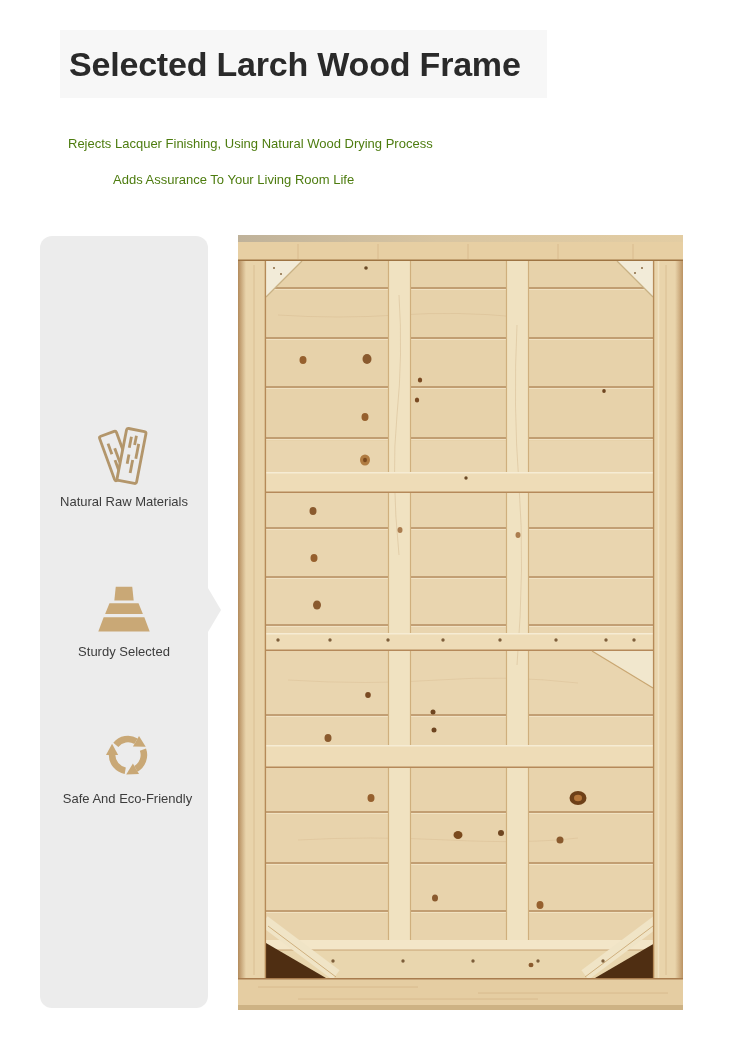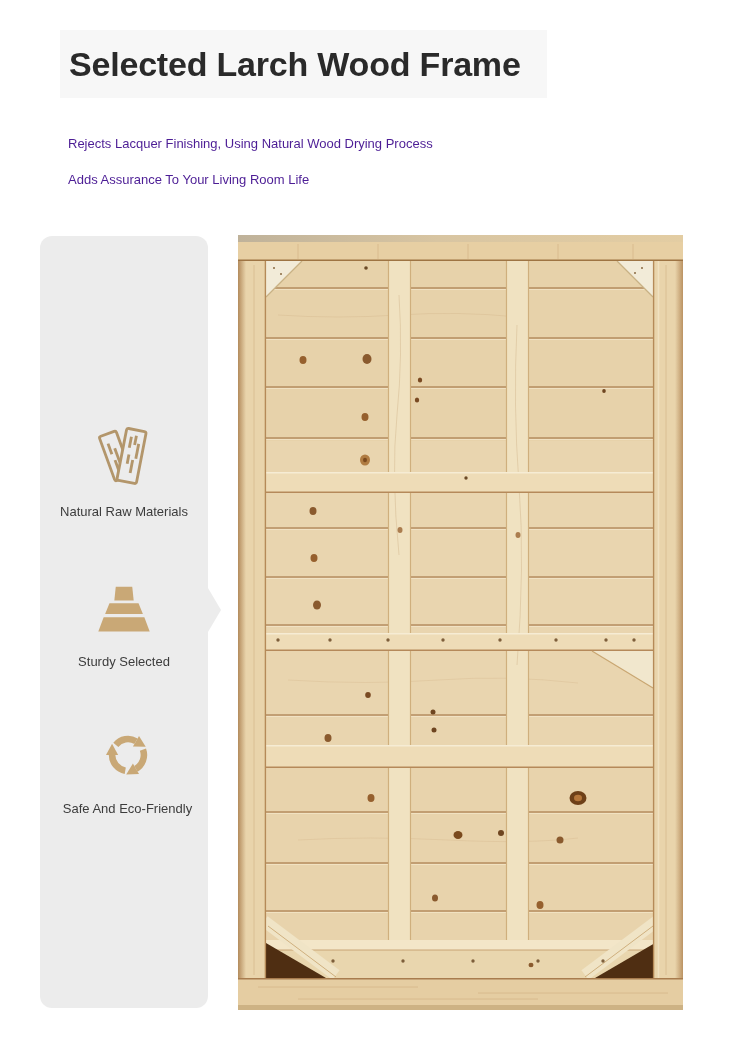--- a/index.html
+++ b/index.html
@@ -11,42 +11,42 @@
   .title-band{
     position:absolute;left:60px;top:30px;width:487px;height:68px;
     background:#f7f7f7;
   }
   .page-title{
     margin:0;position:absolute;left:9px;top:0;height:68px;line-height:68px;
     font-size:34px;font-weight:700;color:#2a2a2a;letter-spacing:-0.2px;white-space:nowrap;
   }
   .subtitle{
     position:absolute;left:68px;margin:0;
-    font-size:13px;font-weight:500;color:#4c1d95;line-height:15px;white-space:nowrap;
+    font-size:13px;font-weight:500;color:#4d7c0f;line-height:15px;white-space:nowrap;
   }
   .subtitle-1{top:136px;}
-  .subtitle-2{top:172px;}
+  .subtitle-2{top:172px;margin-left:45px;}
   
   .sidebar{
     position:absolute;left:40px;top:236px;width:168px;height:772px;
     background:#ececec;border-radius:12px;
   }
   .pointer-notch{
     position:absolute;right:-13px;top:352px;width:0;height:0;
     border-top:22px solid transparent;border-bottom:22px solid transparent;
     border-left:13px solid #ececec;
   }
   .feat{
     position:absolute;left:0;right:0;display:flex;flex-direction:column;align-items:center;
   }
   .feat-1{top:186px;}
   .feat-2{top:350px;}
   .feat-3{top:489px;padding-left:7px;}
   .feat-label{
-    margin-top:16px;font-size:13px;font-weight:500;color:#3c3c3c;white-space:nowrap;
+    margin-top:6px;font-size:13px;font-weight:500;color:#3c3c3c;white-space:nowrap;
   }
   .feat svg{display:block;}
   
   .photo{
     position:absolute;left:238px;top:235px;width:445px;height:775px;margin:0;
   }
   .photo svg{display:block;width:100%;height:100%;}
 </style>
 </head>
 <body>

